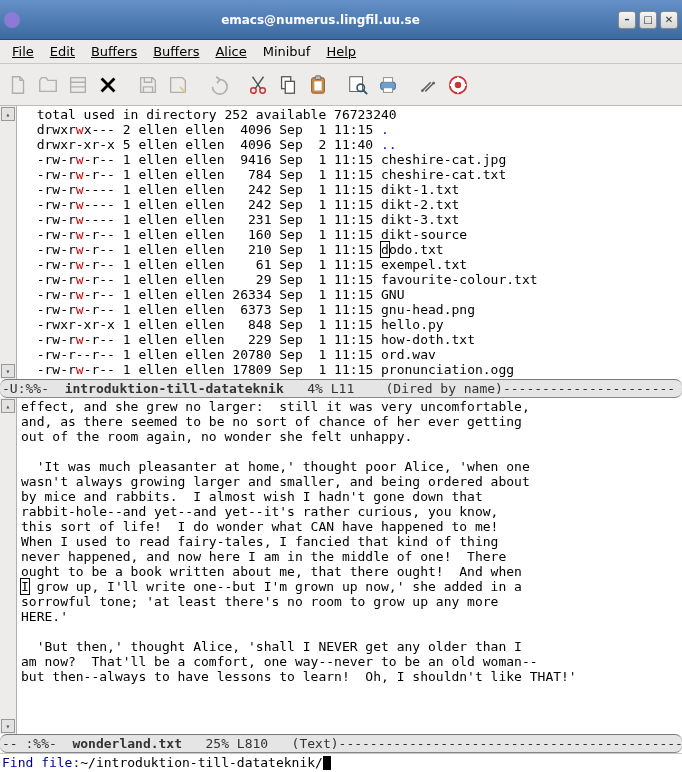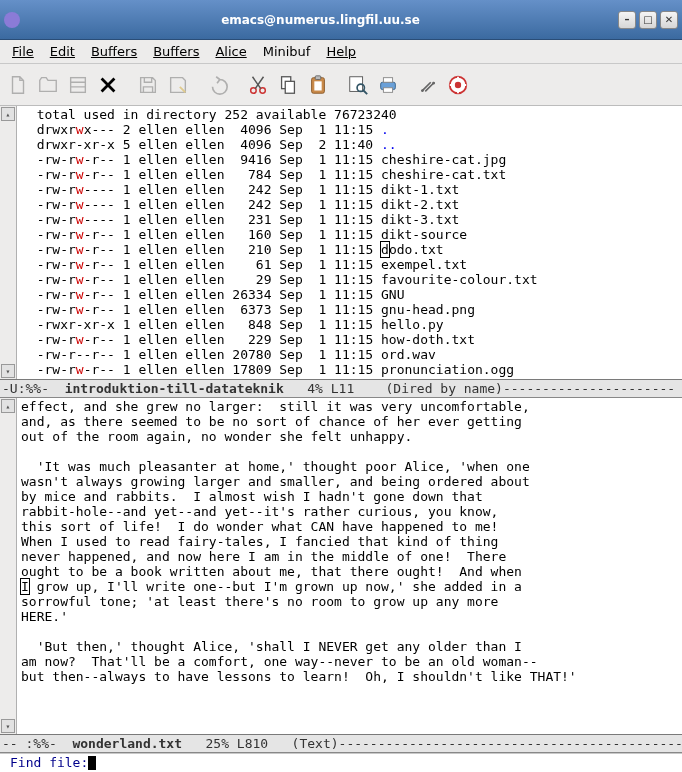--- a/index.html
+++ b/index.html
@@ -141,29 +141,30 @@
     background: #bfbfbf;
     color: #000;
     font-family: "DejaVu Sans Mono", monospace;
     font-size: 13px;
     line-height: 17px;
     padding: 0 0 0 2px;
     white-space: pre;
     border-top: 1px solid #7a7a7a;
     border-bottom: 1px solid #888;
     overflow: hidden;
+    border-radius: 7px;
   }
   .modeline.inactive { background: #e5e5e5; color: #333; }
   .modeline .bufname { font-weight: bold; }
   .minibuffer {
     background: #fff;
     font-family: "DejaVu Sans Mono", monospace;
     font-size: 13px;
     line-height: 18px;
-    padding: 0 10px;
+    padding: 0 2px;
     display: flex;
     align-items: center;
     border-top: 1px solid #c8c8c8;
   }
   .minibuffer .prompt { color: #00008b; }
   .minibuffer .mcursor {
     display: inline-block;
     width: 8px; height: 14px;
     background: #000;
     vertical-align: middle;
@@ -337,15 +338,16 @@
   'But then,' thought Alice, 'shall I NEVER get any older than I
 am now?  That'll be a comfort, one way--never to be an old woman--
 but then--always to have lessons to learn!  Oh, I shouldn't like THAT!'
 </div>
   </div>
 
   <div class="modeline inactive"><span>-- :%%-  </span><span class="bufname">wonderland.txt</span><span>   25% L810   (Text)----------------------------------------------</span></div>
 
   <div class="minibuffer">
     <span class="prompt">Find file: </span>
+      <span>~/introduktion-till-datateknik/</span>
       <span class="mcursor"></span>
   </div>
 </div>
 
 </body></html>

